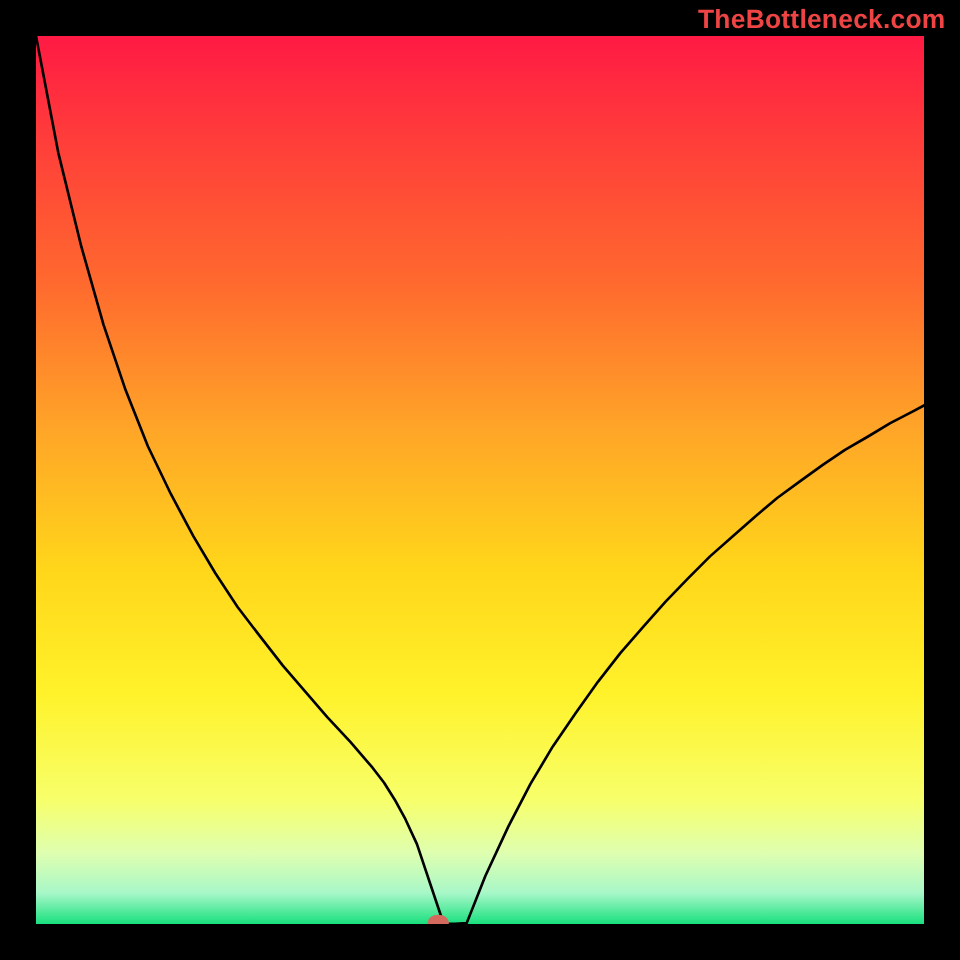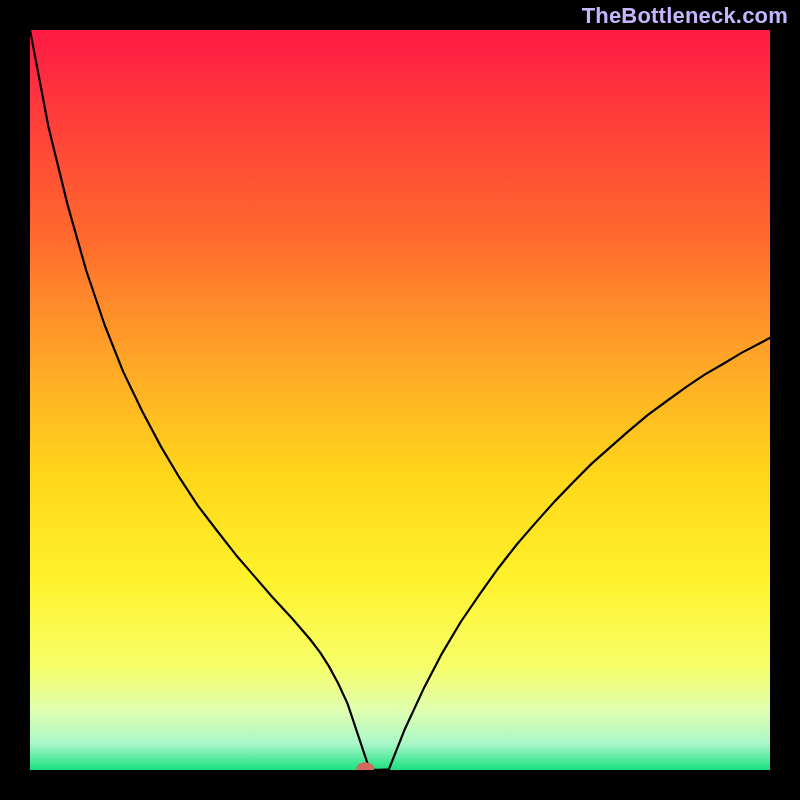--- a/index.html
+++ b/index.html
@@ -13,21 +13,21 @@
   .outer {
     position: relative;
     width: 800px;
     height: 800px;
     background: #000;
   }
   .watermark {
     position: absolute;
     top: 3px;
     right: 12px;
-    color: #c4b5fd;
+    color: #ef4444;
     font-size: 22px;
     font-weight: 600;
     z-index: 10;
     letter-spacing: 0.2px;
   }
   .plot-wrap {
     position: absolute;
     left: 30px;
     top: 30px;
     width: 740px;

